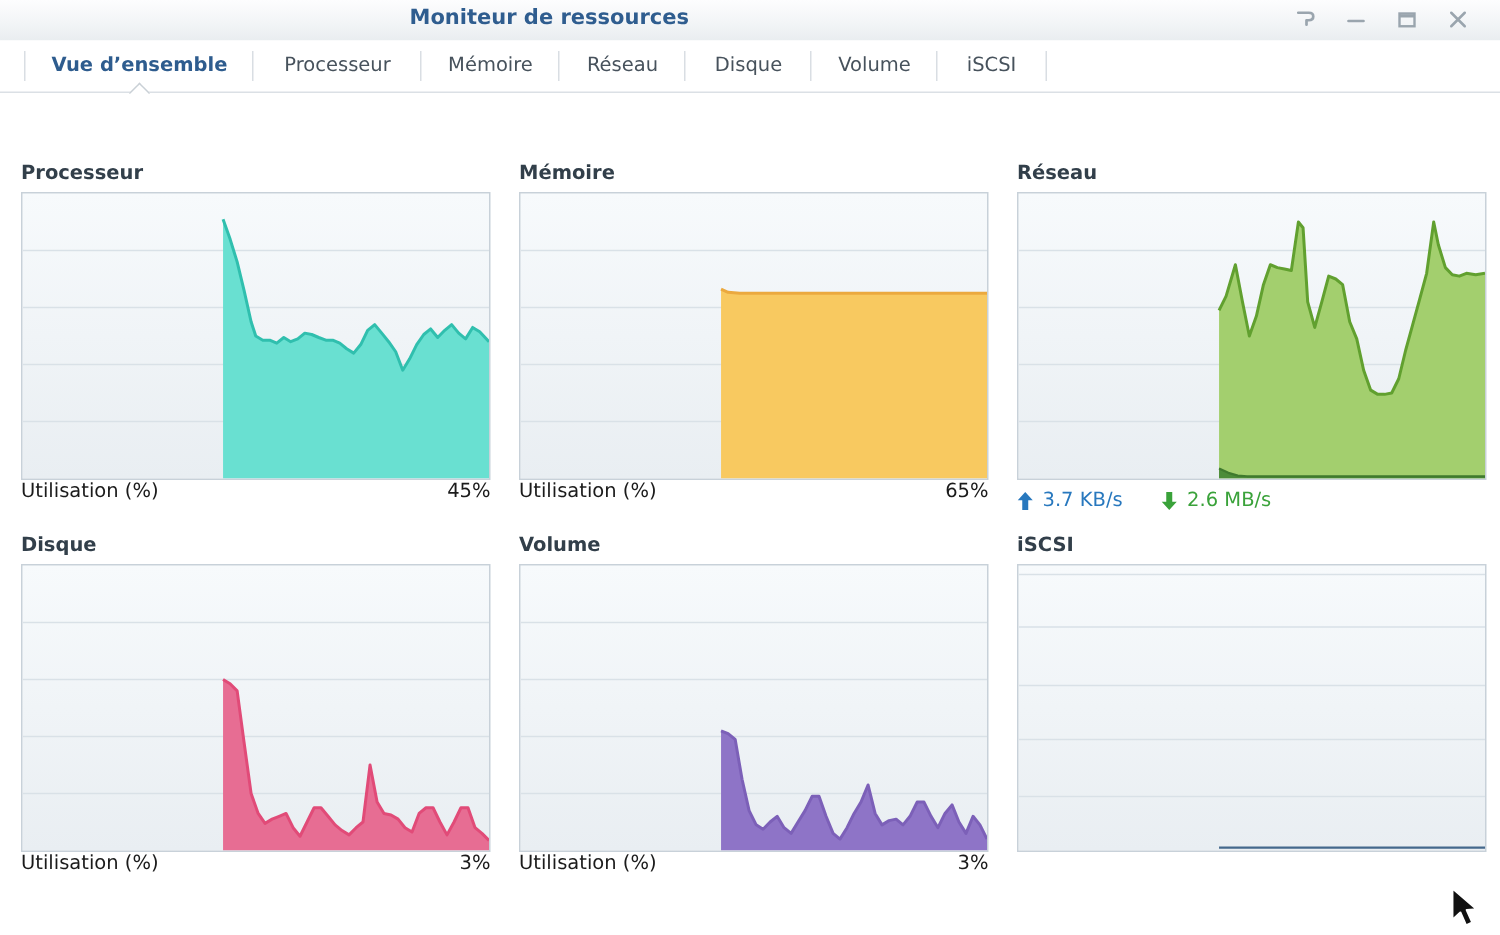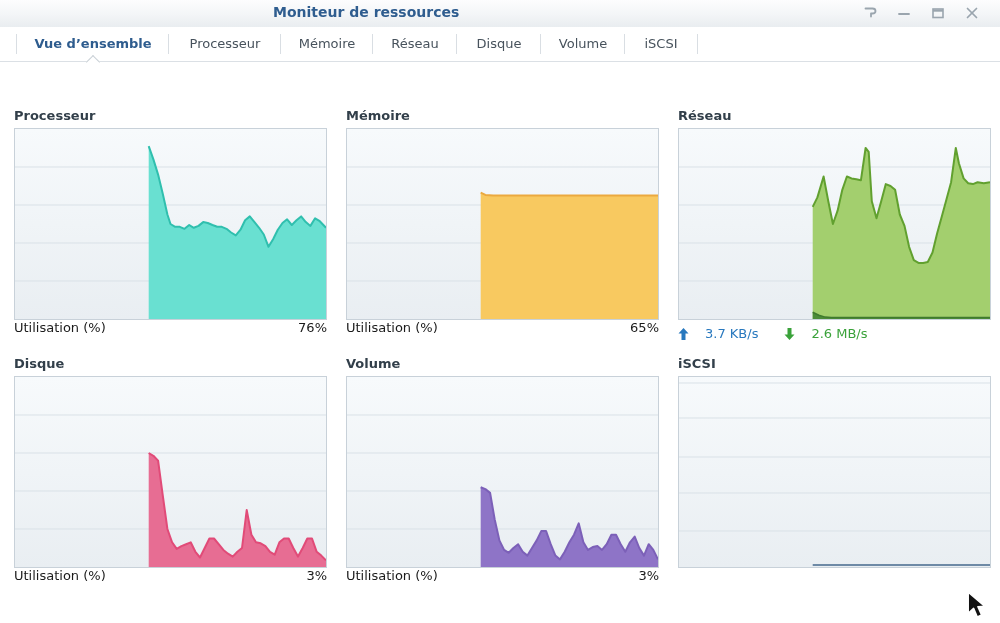--- a/index.html
+++ b/index.html
@@ -63,21 +63,21 @@
     width:313px;height:192px;box-sizing:border-box;
     border:1px solid #c8d1d9;
     background:linear-gradient(#f7fafc,#e9eef2);
   }
   .chart svg{display:block}
   .footer{
     display:flex;justify-content:space-between;margin-top:0;
     font-size:13px;color:#1b1b1b;
   }
   .netfooter{display:flex;margin-top:6px;font-size:13px;align-items:center}
-  .netstat{display:flex;align-items:center;gap:16px;margin-right:26px}
+  .netstat{display:flex;align-items:center;gap:6px;margin-right:26px}
   .netstat svg{display:block}
 
   
   .cursor{position:absolute;left:966px;top:591px;z-index:9;pointer-events:none}
 </style>
 </head>
 <body>
 
 <div class="window">
 
@@ -129,21 +129,21 @@
           <line x1="0" x2="311" y1="38" y2="38" stroke="#d9e1e7" stroke-width="1"></line>
           <line x1="0" x2="311" y1="76" y2="76" stroke="#d9e1e7" stroke-width="1"></line>
           <line x1="0" x2="311" y1="114" y2="114" stroke="#d9e1e7" stroke-width="1"></line>
           <line x1="0" x2="311" y1="152" y2="152" stroke="#d9e1e7" stroke-width="1"></line>
           <polygon points="133.7,190 133.7,17.1 138.4,30.4 143.1,45.6 147.7,64.6 152.4,85.5 155.5,95.0 160.2,97.8 164.8,97.8 169.5,99.8 174.2,96.0 178.8,98.8 183.5,96.9 188.2,93.1 192.8,94.0 197.5,96.0 202.2,97.8 206.8,97.8 211.5,99.8 216.1,103.5 220.8,106.4 225.5,100.7 230.1,91.2 234.8,87.4 239.5,93.1 244.1,98.8 248.8,105.5 253.5,117.8 258.1,110.2 262.8,100.7 267.5,94.0 272.1,90.3 276.8,96.0 281.5,91.2 286.1,87.4 290.8,93.1 295.4,96.9 300.1,89.3 304.8,92.2 311.0,98.8 311,190" fill="#69e0d1"></polygon>
           <polyline points="133.7,17.1 138.4,30.4 143.1,45.6 147.7,64.6 152.4,85.5 155.5,95.0 160.2,97.8 164.8,97.8 169.5,99.8 174.2,96.0 178.8,98.8 183.5,96.9 188.2,93.1 192.8,94.0 197.5,96.0 202.2,97.8 206.8,97.8 211.5,99.8 216.1,103.5 220.8,106.4 225.5,100.7 230.1,91.2 234.8,87.4 239.5,93.1 244.1,98.8 248.8,105.5 253.5,117.8 258.1,110.2 262.8,100.7 267.5,94.0 272.1,90.3 276.8,96.0 281.5,91.2 286.1,87.4 290.8,93.1 295.4,96.9 300.1,89.3 304.8,92.2 311.0,98.8" fill="none" stroke="#30bfae" stroke-width="2" stroke-linejoin="round"></polyline>
         </svg>
       </div>
     <div class="footer">
       <span>Utilisation (%)</span>
-      <span>76%</span>
+      <span>45%</span>
     </div>
   </div>
 
   <div class="panel" id="p1">
     <h3>Mémoire</h3>
     <div class="chart">
         <svg width="311" height="190" viewBox="0 0 311 190" preserveAspectRatio="none">
           <line x1="0" x2="311" y1="38" y2="38" stroke="#d9e1e7" stroke-width="1"></line>
           <line x1="0" x2="311" y1="76" y2="76" stroke="#d9e1e7" stroke-width="1"></line>
           <line x1="0" x2="311" y1="114" y2="114" stroke="#d9e1e7" stroke-width="1"></line>

